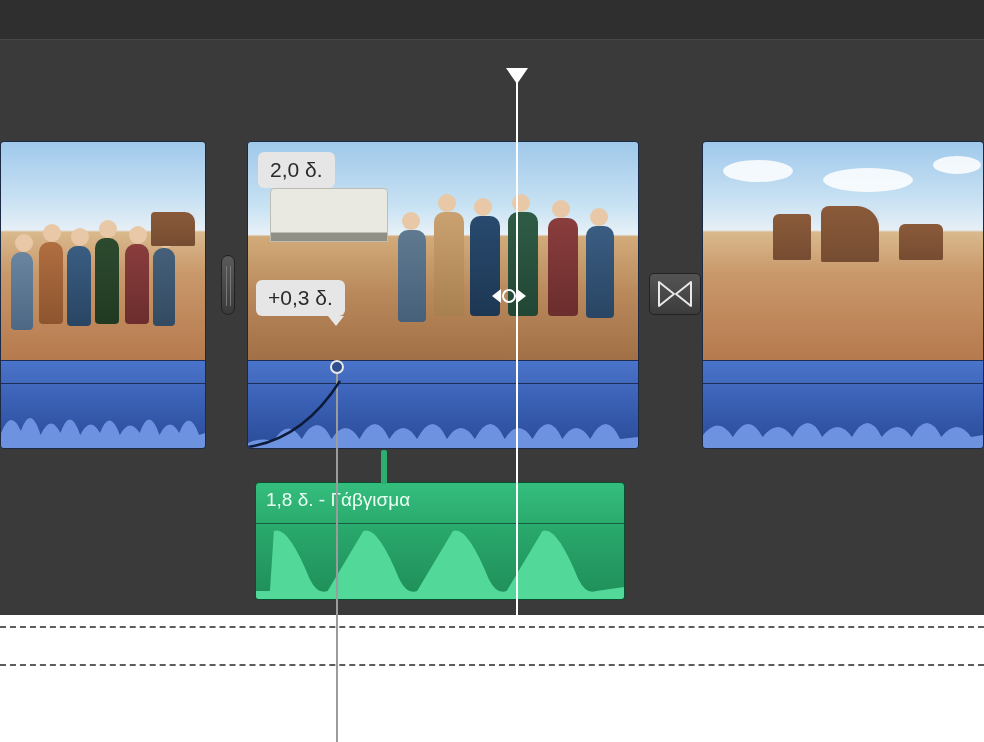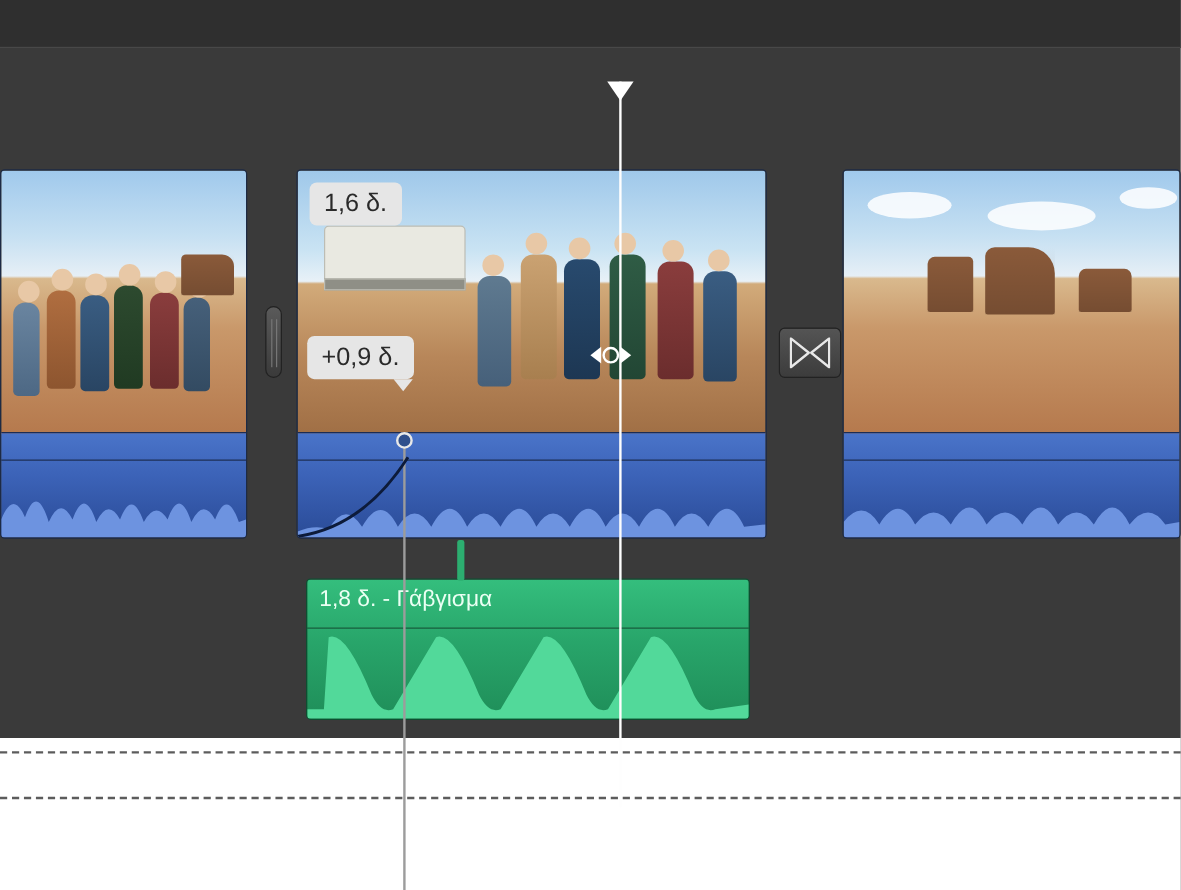--- a/index.html
+++ b/index.html
@@ -276,23 +276,23 @@
   </div>
 
   <div class="fade-handle" style="left:330px; top:360px;"></div>
 
   <div class="key-marker" style="left:492px; top:289px;">
     <div class="tri l"></div>
     <div class="dot"></div>
     <div class="tri r"></div>
   </div>
 
-  <div class="tooltip" style="left:258px; top:152px;">1,6 δ.</div>
-
-  <div class="tooltip small" style="left:256px; top:280px;">+0,9 δ.</div>
+  <div class="tooltip" style="left:258px; top:152px;">2,0 δ.</div>
+
+  <div class="tooltip small" style="left:256px; top:280px;">+0,3 δ.</div>
   <div class="tooltip-tail" style="left:328px; top:316px;"></div>
 
   <div class="transition-box" style="left:649px; top:273px;">
     <svg width="34" height="26" viewBox="0 0 34 26">
       <path d="M1,1 L16,13 L1,25 Z M33,1 L18,13 L33,25 Z" fill="none" stroke="#e8e8e8" stroke-width="2" stroke-linejoin="round"></path>
     </svg>
   </div>
 
   <div class="clip" style="left:702px; top:141px; width:282px; height:308px;">
     <div class="video-thumb">

